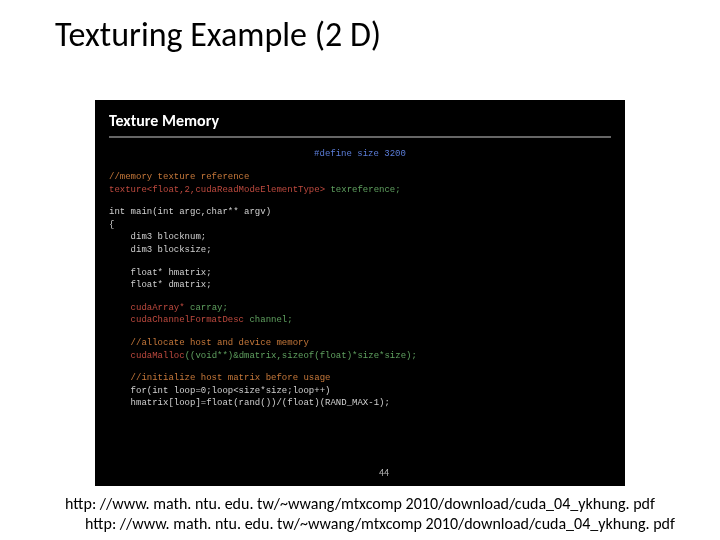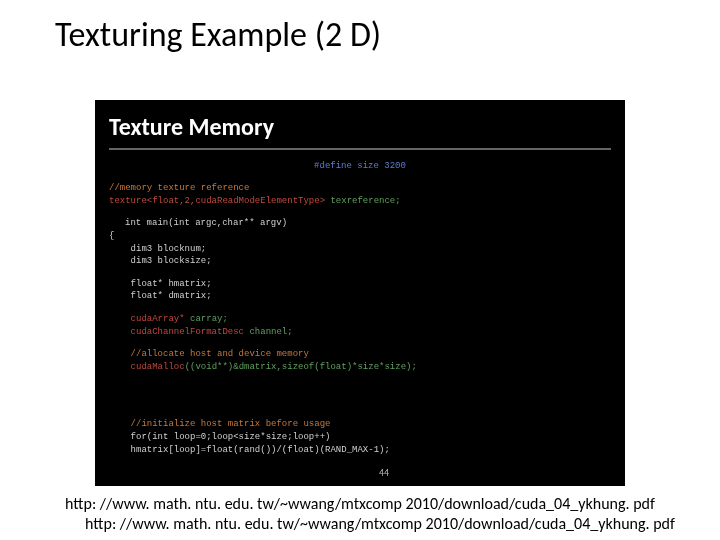--- a/index.html
+++ b/index.html
@@ -10,21 +10,21 @@
     position: absolute;
     left: 95px; top: 100px;
     width: 530px; height: 386px;
     background: #000;
     padding: 10px 14px 8px 14px;
     font-family: "Courier New", monospace;
     font-size: 9px;
     line-height: 1.4;
     color: #d0d0d0;
   }
-  .panel-title { color: #fff; font-size: 24px; font-family: Calibri, Arial, sans-serif; font-weight: 600; margin-bottom: 4px; }
+  .panel-title { color: #fff; font-size: 16px; font-family: Calibri, Arial, sans-serif; font-weight: 600; margin-bottom: 4px; }
   .panel-rule { border: none; border-top: 2px solid #666; margin-bottom: 10px; }
   .kw-blue   { color: #5b7dd8; }
   .kw-red    { color: #bf4a3f; }
   .kw-orange { color: #c6783a; }
   .kw-green  { color: #5fa05f; }
   .kw-white  { color: #d0d0d0; }
   .blank { height: 10px; }
   .page-num { position: absolute; bottom: 6px; left: 0; right: 0; text-align: center; color: #bbb; font-size: 10px; font-family: Calibri, Arial, sans-serif; margin-left: 48px; }
   .footer { position: absolute; left: 0; right: 0; bottom: 6px; text-align: center; font-size: 16px; color: #000; line-height: 1.25; }
   .footer .l2 { padding-left: 40px; }
@@ -37,35 +37,35 @@
 
   <div class="code-panel">
     <div class="panel-title">Texture Memory</div>
     <hr class="panel-rule">
     <div id="code-lines">
         <div class="kw-blue" style="white-space: pre; text-align: center;">#define size 3200</div>
         <div class="blank" style="white-space: pre;"></div>
         <div class="kw-orange" style="white-space: pre;">//memory texture reference</div>
         <div style="white-space: pre;"><span class="kw-red">texture&lt;float,2,cudaReadModeElementType&gt;</span><span class="kw-green"> texreference;</span></div>
         <div class="blank" style="white-space: pre;"></div>
-        <div class="kw-white" style="white-space: pre; margin-left: 16px;">int main(int argc,char** argv)</div>
+        <div class="kw-white" style="white-space: pre;">int main(int argc,char** argv)</div>
         <div class="kw-white" style="white-space: pre;">{</div>
         <div class="kw-white" style="white-space: pre;">    dim3 blocknum;</div>
         <div class="kw-white" style="white-space: pre;">    dim3 blocksize;</div>
         <div class="blank" style="white-space: pre;"></div>
         <div class="kw-white" style="white-space: pre;">    float* hmatrix;</div>
         <div class="kw-white" style="white-space: pre;">    float* dmatrix;</div>
         <div class="blank" style="white-space: pre;"></div>
         <div style="white-space: pre;"><span class="kw-red">    cudaArray*</span><span class="kw-green"> carray;</span></div>
         <div style="white-space: pre;"><span class="kw-red">    cudaChannelFormatDesc</span><span class="kw-green"> channel;</span></div>
         <div class="blank" style="white-space: pre;"></div>
         <div class="kw-orange" style="white-space: pre;">    //allocate host and device memory</div>
         <div style="white-space: pre;"><span class="kw-red">    cudaMalloc</span><span class="kw-green">((void**)&amp;dmatrix,sizeof(float)*size*size);</span></div>
         <div class="blank" style="white-space: pre;"></div>
-        <div class="kw-orange" style="white-space: pre; margin-top: 35px;">    //initialize host matrix before usage</div>
+        <div class="kw-orange" style="white-space: pre;">    //initialize host matrix before usage</div>
         <div class="kw-white" style="white-space: pre;">    for(int loop=0;loop&lt;size*size;loop++)</div>
         <div class="kw-white" style="white-space: pre;">    hmatrix[loop]=float(rand())/(float)(RAND_MAX-1);</div>
       </div>
     <div class="page-num">44</div>
   </div>
 
   <div class="footer">
     <div>http: //www. math. ntu. edu. tw/~wwang/mtxcomp 2010/download/cuda_04_ykhung. pdf</div>
     <div class="l2">http: //www. math. ntu. edu. tw/~wwang/mtxcomp 2010/download/cuda_04_ykhung. pdf</div>
   </div>

